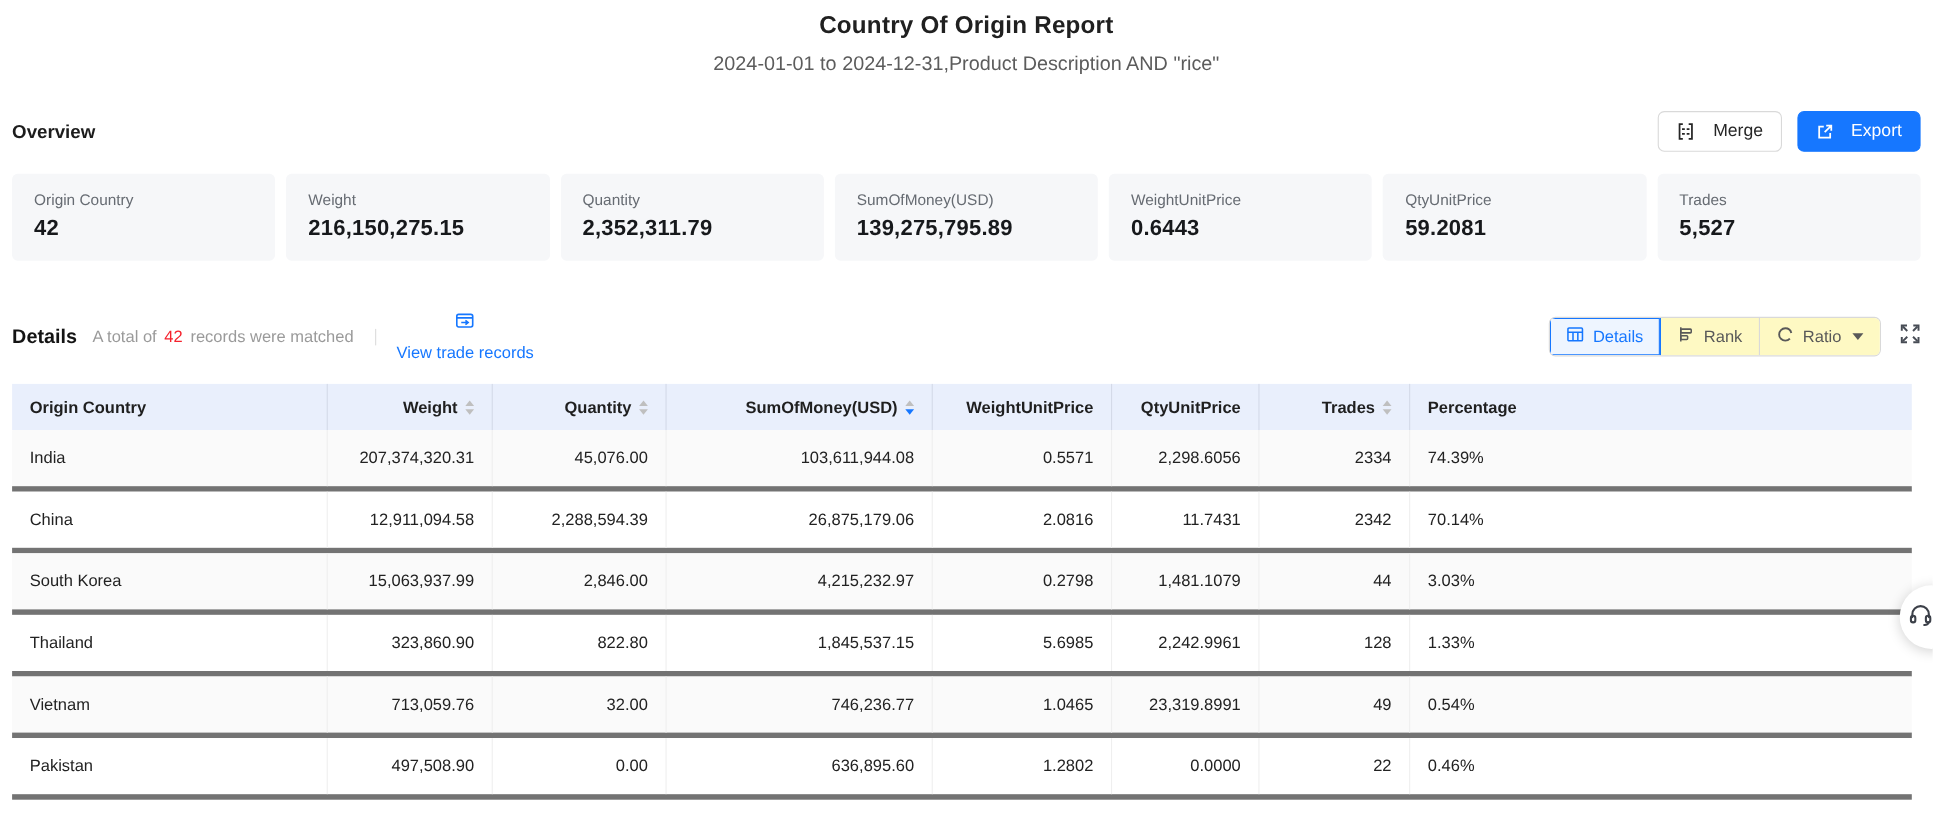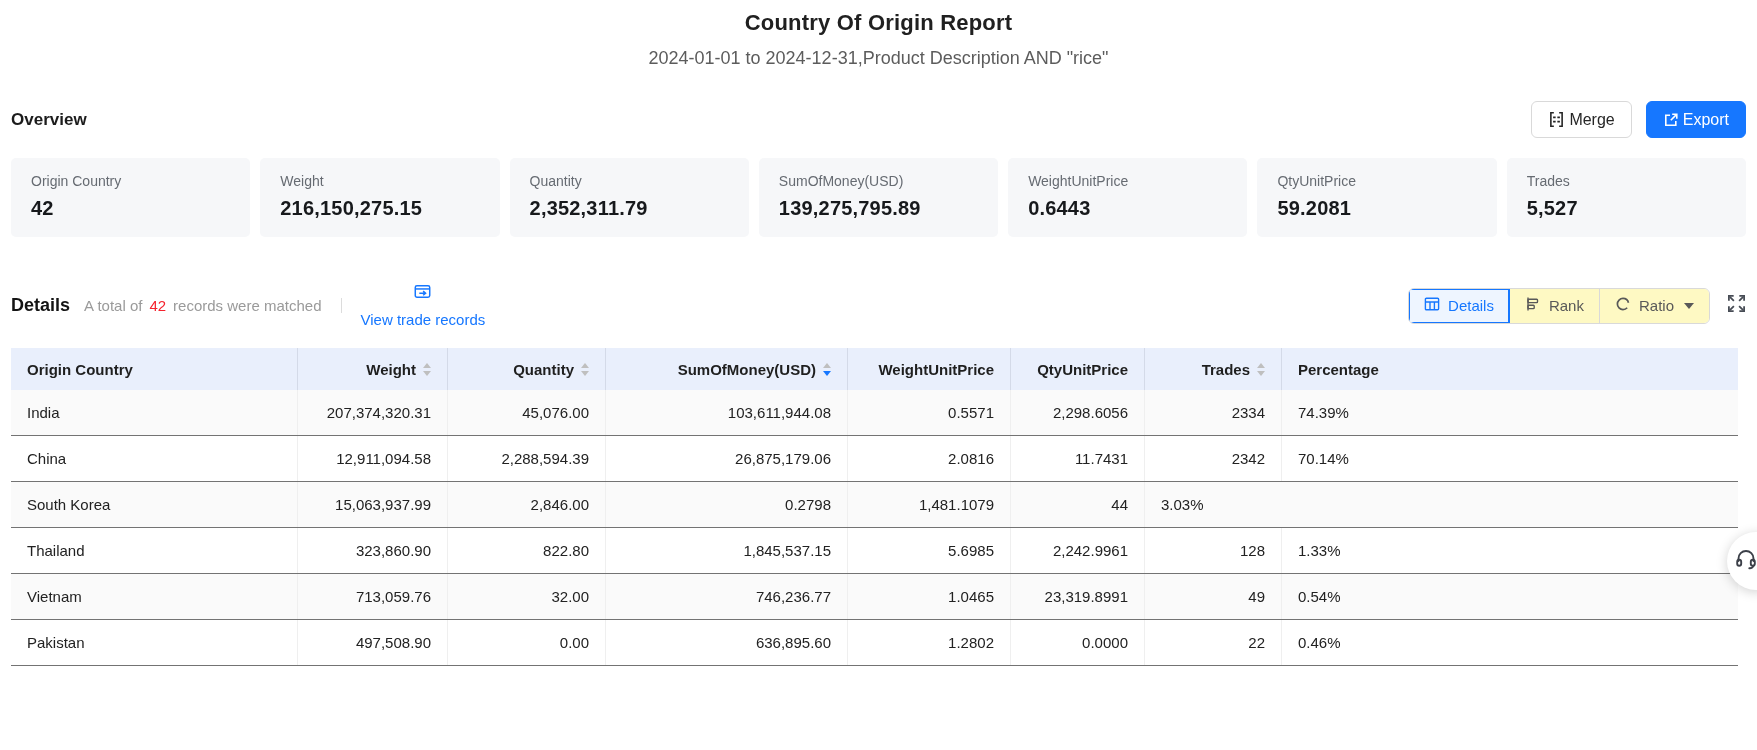--- a/index.html
+++ b/index.html
@@ -22,21 +22,21 @@
     color: #5c5c5c; margin-top: 12px;
   }
 
   
   .overview-bar {
     margin-top: 32px; display: flex; align-items: center; justify-content: space-between;
   }
   .section-heading { font-size: 17px; font-weight: 700; color: #1c1c1c; text-align: center; }
   .bar-actions { display: flex; gap: 14px; }
   .btn {
-    display: inline-flex; align-items: center; gap: 4px;
+    display: inline-flex; align-items: center; gap: 16px;
     height: 37px; padding: 4px 16px; border-radius: 6px;
     font-size: 16px; cursor: pointer; border: 1px solid #d9d9d9; background: #fff; color: #262626;
   }
   .btn.primary { background: #1677ff; border-color: #1677ff; color: #ffffff; }
   .btn svg { display: block; }
 
   
   .cards { margin-top: 20px; display: flex; gap: 10px; }
   .card {
     flex: 1 1 0; background: #f6f7f9; border-radius: 5px;
@@ -80,21 +80,21 @@
     display: grid;
     grid-template-columns: 287px 150px 158px 242px 163px 134px 137px minmax(0,1fr);
   }
   .t-head { background: #e9effc; height: 42px; }
   .t-head .th {
     display: flex; align-items: center; font-size: 15px; font-weight: 700; color: #1f1f1f;
     border-right: 1px solid #d4dae8; padding: 0 16px; white-space: nowrap;
   }
   .t-head .th:last-child { border-right: none; }
   .t-head .th.right { justify-content: flex-end; }
-  .t-row { height: 46px; border-bottom: 1px solid #737373; background: #fff; }
+  .t-row { height: 56px; border-bottom: 5px solid #737373; background: #fff; }
   .t-row:nth-child(even) { background: #fafafa; }
   .t-row .td {
     display: flex; align-items: center; font-size: 15px; color: #222;
     border-right: 1px solid #efefef; padding: 0 16px; white-space: nowrap;
   }
   .t-row .td:last-child { border-right: none; }
   .t-row .td.right { justify-content: flex-end; }
 
   .sorter { display: inline-flex; flex-direction: column; gap: 3px; margin-left: 7px; }
   .tri-up {
@@ -304,20 +304,21 @@
       <div class="td right">2.0816</div>
       <div class="td right">11.7431</div>
       <div class="td right">2342</div>
       <div class="td">70.14%</div>
     </div>
 
     <div class="t-row">
       <div class="td">South Korea</div>
       <div class="td right">15,063,937.99</div>
       <div class="td right">2,846.00</div>
+      <div class="td right">4,215,232.97</div>
       <div class="td right">0.2798</div>
       <div class="td right">1,481.1079</div>
       <div class="td right">44</div>
       <div class="td">3.03%</div>
     </div>
 
     <div class="t-row">
       <div class="td">Thailand</div>
       <div class="td right">323,860.90</div>
       <div class="td right">822.80</div>

